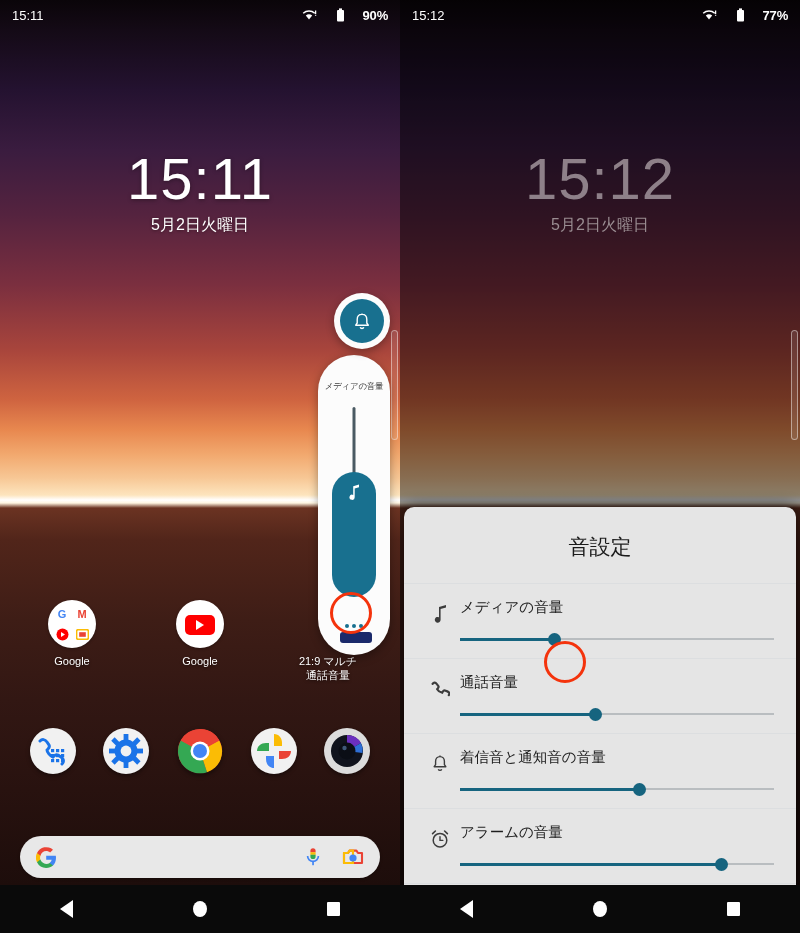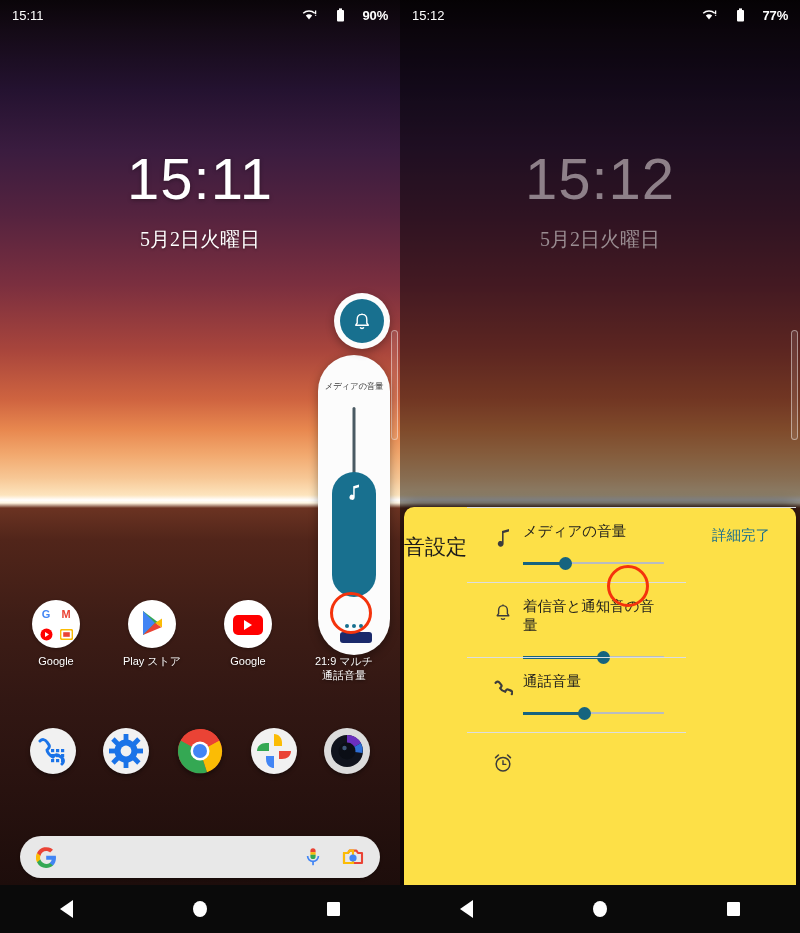--- a/index.html
+++ b/index.html
@@ -51,21 +51,21 @@
   .sb-pct { font-size:13px; font-weight:600; letter-spacing:-.2px;}
 
   
   .clockwidget {
     position:absolute; top:150px; left:0; width:400px; text-align:center; z-index:10;
   }
   .clockwidget .c-time {
     font-size:58px; font-weight:300; color:#fff; letter-spacing:1px; line-height:1;
     text-shadow:0 1px 4px rgba(0,0,0,.35);
   }
-  .clockwidget .c-date { margin-top:18px; font-size:20px; color:#fff; text-shadow:0 1px 3px rgba(0,0,0,.4);font-family:Liberation Serif, serif; }
+  .clockwidget .c-date { margin-top:7px; font-size:16px; color:#fff; text-shadow:0 1px 3px rgba(0,0,0,.4); }
   .clockwidget.dim .c-time { color:#8e8089; text-shadow:none;}
   .clockwidget.dim .c-date { color:#9a8d92; text-shadow:none;}
 
   
   .sidebar-handle {
     position:absolute; right:2px; top:330px; width:7px; height:110px;
     border:1px solid rgba(255,255,255,.45);
     border-radius:4px; background:rgba(255,255,255,.10); z-index:12;
   }
 
@@ -152,23 +152,23 @@
   }
   .bell-inner { width:44px; height:44px; border-radius:50%; background:#18708f; display:flex; align-items:center; justify-content:center;}
   .multiwin-pill {
     position:absolute; left:340px; top:632px; width:32px; height:11px; border-radius:3px;
     background:#1b2a6b; z-index:22;
   }
 
   
   .sounddlg {
     position:absolute; left:4px; top:507px; width:392px; height:378px;
-    background:#fde047; border-radius:10px 10px 0 0; z-index:30;
+    background:#e5e5e5; border-radius:10px 10px 0 0; z-index:30;
     box-shadow:0 -2px 14px rgba(0,0,0,.45);
-    display:flex; flex-direction:row;
+    display:flex; flex-direction:column;
   }
   .dlg-title { text-align:center; font-size:21px; color:#1b1b1b; padding:26px 0 22px; }
   .dlg-rows { flex:1; }
   .dlg-row {
     display:flex; align-items:flex-start; border-top:1px solid #dcdee0;
     padding:14px 18px 14px 16px; height:75px; position:relative;
   }
   .dlg-row .r-icon { width:40px; display:flex; justify-content:center; padding-top:6px;}
   .dlg-row .r-body { flex:1; padding-right:4px;}
   .dlg-row .r-label { font-size:14.5px; color:#1d1d1d; }
@@ -256,33 +256,20 @@
           <span>
               <svg width="13" height="11" viewBox="0 0 13 11">
                 <rect x="0.6" y="0.6" width="11.8" height="9.8" rx="1.6" fill="none" stroke="#FBBC05" stroke-width="1.6"></rect>
                 <rect x="3.2" y="3.2" width="6.6" height="4.6" fill="#EA4335"></rect>
               </svg>
             </span>
         </div>
         <div class="applabel">Google</div>
       </div>
 
-      <div class="appitem">
-        <div class="appicon">
-          <svg width="48" height="48" viewBox="0 0 48 48">
-            <polygon points="15,11 31,23 15,35" fill="#34A853"></polygon>
-            <polygon points="15,11 15,35 27,23" fill="#4285F4"></polygon>
-            <polygon points="15,11 34,21 27,23" fill="#FBBC05" opacity="0"></polygon>
-            <polygon points="27,23 34,18.5 34,27.5" fill="#FBBC05"></polygon>
-            <polygon points="15,35 27,23 33.5,27.2" fill="#EA4335"></polygon>
-            <polygon points="15,11 27,23 33.5,18.8" fill="#4CC2F1" opacity="0"></polygon>
-          </svg>
-        </div>
-        <div class="applabel">Play ストア</div>
-      </div>
 
       <div class="appitem">
         <div class="appicon">
             <div class="yt"></div>
           </div>
         <div class="applabel">Google</div>
       </div>
 
 
       <div class="appitem">
@@ -426,59 +413,67 @@
               <div class="slider-track"></div>
               <div class="slider-fill" style="width:30%"></div>
               <div class="slider-thumb" style="left:30%"></div>
             </div>
           </div>
           <div class="highlight-ring" style="left:140px;top:57px;width:42px;height:42px;"></div>
         </div>
 
         <div class="dlg-row">
           <div class="r-icon">
+            <svg width="20" height="20" viewBox="0 0 20 20">
+                <path d="M3.6 3.6 c1.6-1.6 3.2-.6 4 .8 l1.2 2.2 c.5 .9 .1 1.6-.6 2.2 l-1 .9 c.6 1.7 2.6 3.7 4.3 4.3 l.9-1 c.6-.7 1.3-1.1 2.2-.6 l2.2 1.2 c1.4 .8 2.4 2.4 .8 4" fill="none" stroke="#3c3c3c" stroke-width="2.2" stroke-linecap="round" transform="rotate(-10 10 10)"></path>
+              </svg>
+          </div>
+          <div class="r-body">
+            <div class="r-label">通話音量</div>
+            <div class="slider-wrap">
+              <div class="slider-track"></div>
+              <div class="slider-fill" style="width:43%"></div>
+              <div class="slider-thumb" style="left:43%"></div>
+            </div>
+          </div>
+        </div>
+
+        <div class="dlg-row">
+          <div class="r-icon">
             <svg width="18" height="20" viewBox="0 0 18 20">
               <path d="M9 1.6 v1.2 M9 2.6 c-2.8 0-4.4 1.9-4.4 4.6 v3.4 l-1.4 2.1 h11.6 l-1.4-2.1 V7.2 c0-2.7-1.6-4.6-4.4-4.6 z" fill="none" stroke="#3c3c3c" stroke-width="1.4" stroke-linejoin="round"></path>
               <path d="M7.3 15.2 a1.8 1.8 0 0 0 3.4 0" fill="none" stroke="#3c3c3c" stroke-width="1.4"></path>
             </svg>
           </div>
           <div class="r-body">
             <div class="r-label">着信音と通知音の音量</div>
             <div class="slider-wrap">
               <div class="slider-track"></div>
               <div class="slider-fill" style="width:57%"></div>
               <div class="slider-thumb" style="left:57%"></div>
             </div>
           </div>
         </div>
 
         <div class="dlg-row">
           <div class="r-icon">
             <svg width="20" height="20" viewBox="0 0 20 20">
-                <path d="M3.6 3.6 c1.6-1.6 3.2-.6 4 .8 l1.2 2.2 c.5 .9 .1 1.6-.6 2.2 l-1 .9 c.6 1.7 2.6 3.7 4.3 4.3 l.9-1 c.6-.7 1.3-1.1 2.2-.6 l2.2 1.2 c1.4 .8 2.4 2.4 .8 4" fill="none" stroke="#3c3c3c" stroke-width="2.2" stroke-linecap="round" transform="rotate(-10 10 10)"></path>
-              </svg>
-          </div>
-          <div class="r-body">
-            <div class="r-label">通話音量</div>
-            <div class="slider-wrap">
-              <div class="slider-track"></div>
-              <div class="slider-fill" style="width:43%"></div>
-              <div class="slider-thumb" style="left:43%"></div>
-            </div>
-          </div>
-        </div>
-
-        <div class="dlg-row">
-          <div class="r-icon">
-            <svg width="20" height="20" viewBox="0 0 20 20">
               <circle cx="10" cy="11.2" r="6.8" fill="none" stroke="#3c3c3c" stroke-width="1.5"></circle>
               <path d="M10 7.6 v3.8 h2.8" fill="none" stroke="#3c3c3c" stroke-width="1.4" stroke-linecap="round"></path>
               <path d="M2.6 4.6 l2.8-2.6 M17.4 4.6 l-2.8-2.6" stroke="#3c3c3c" stroke-width="1.6" stroke-linecap="round"></path>
             </svg>
           </div>
+          <div class="r-body">
+            <div class="r-label">アラームの音量</div>
+            <div class="slider-wrap">
+              <div class="slider-track"></div>
+              <div class="slider-fill" style="width:83%"></div>
+              <div class="slider-thumb" style="left:83%"></div>
+            </div>
+          </div>
         </div>
       </div>
 
       <div class="dlg-footer">
         <span class="fbtn">詳細</span>
         <span class="fbtn">完了</span>
       </div>
     </div>
 
     <div class="navbar">

